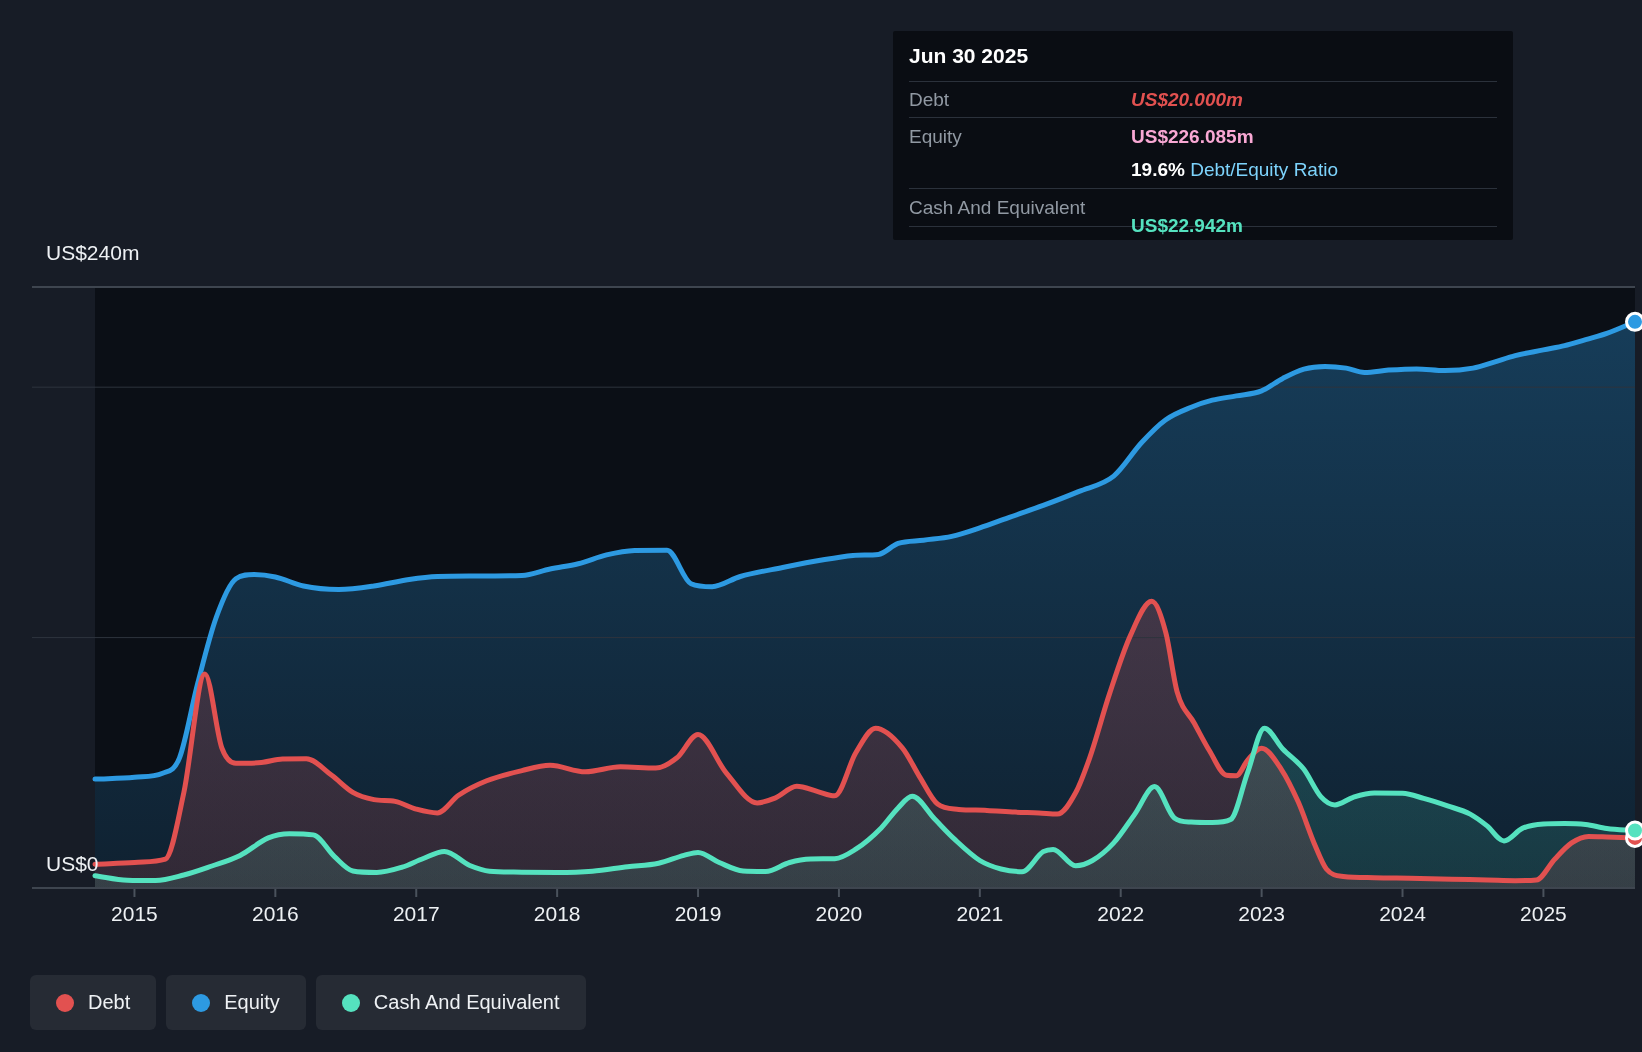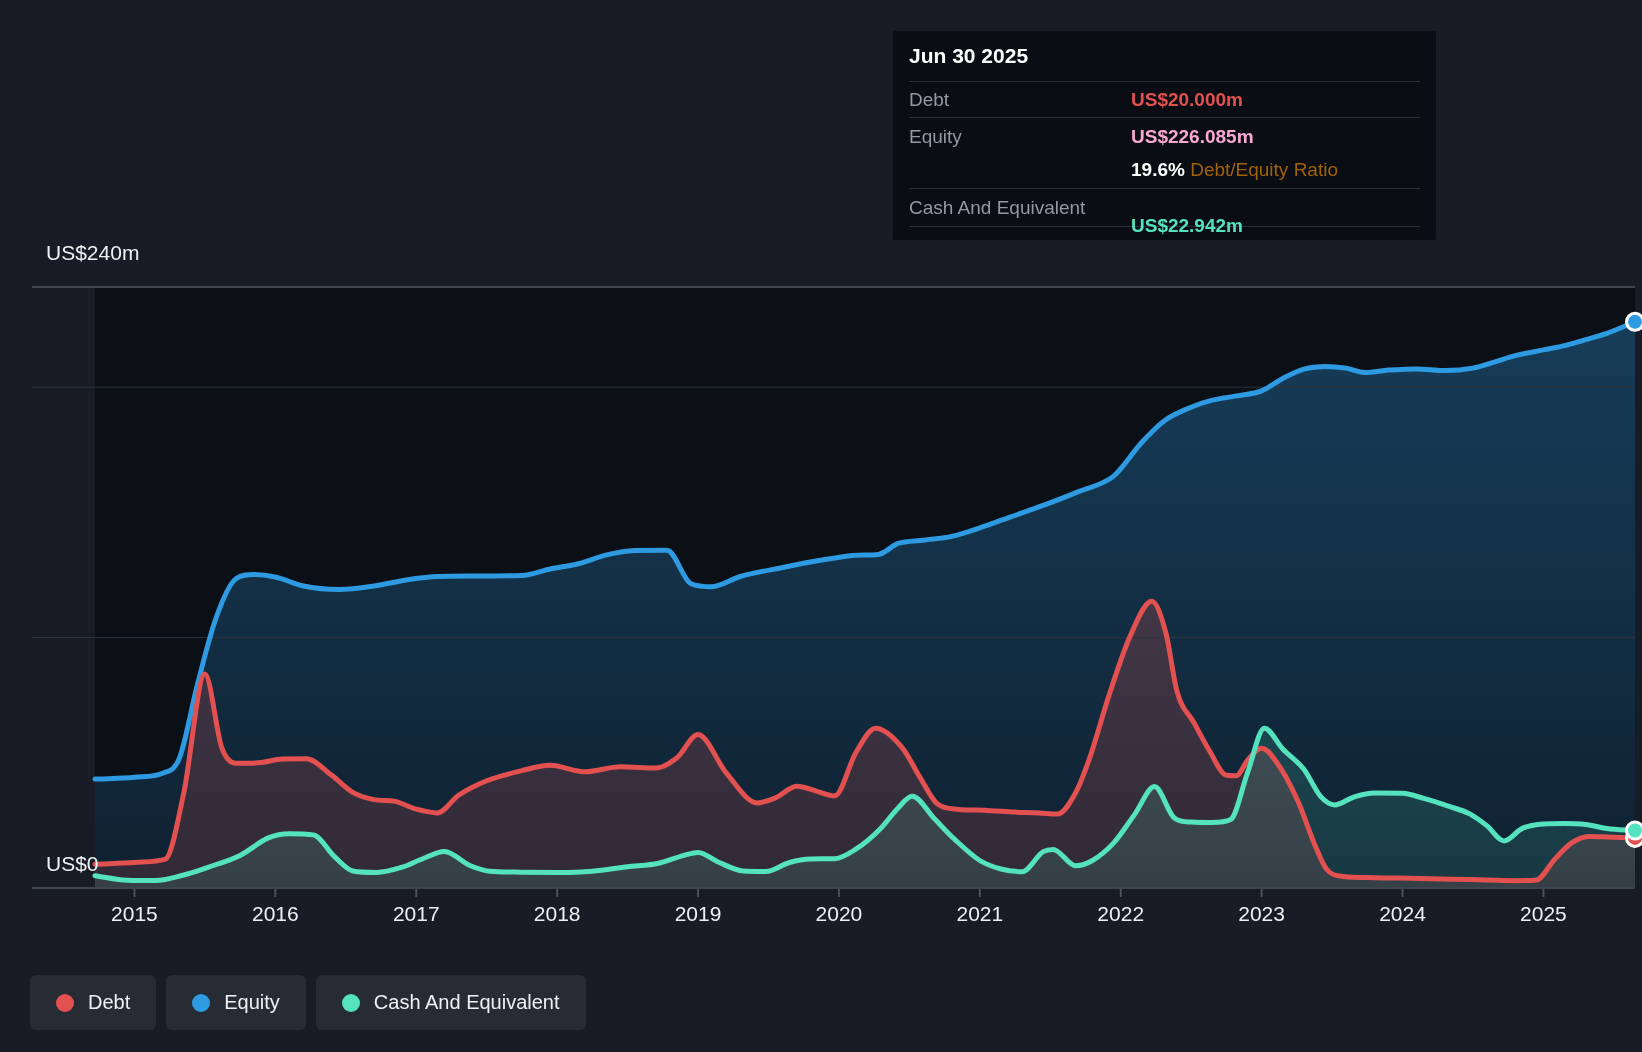--- a/index.html
+++ b/index.html
@@ -1,32 +1,32 @@
 <!DOCTYPE html>
 <html><head>
 <meta charset="utf-8">
 <style>
   html,body{margin:0;padding:0;background:#171c26;}
   .stage{position:relative;width:1642px;height:1052px;background:#171c26;overflow:hidden;
          font-family:"Liberation Sans", sans-serif;}
   .stage svg{position:absolute;left:0;top:0;}
   
-  .tooltip{position:absolute;left:893px;top:31px;width:543px;box-sizing:border-box;
+  .tooltip{position:absolute;left:893px;top:31px;width:620px;box-sizing:border-box;
            background:#0a0d13;padding:0 16px 13px 16px;border-radius:2px;}
   .tt-title{height:50px;display:flex;align-items:center;color:#ffffff;font-size:21px;
             font-weight:bold;border-bottom:1px solid #2b313b;}
   .tt-row{display:flex;align-items:center;font-size:19px;}
   .tt-row .tt-label{width:222px;color:#9199a3;flex:0 0 auto;}
   .tt-row .tt-value{font-weight:bold;}
   .row-debt{height:35px;border-bottom:1px solid #2b313b;}
   .row-equity{height:33px;padding-top:2px;}
   .row-ratio{height:33px;border-bottom:1px solid #2b313b;padding-bottom:2px;}
   .row-cash{height:37px;border-bottom:1px solid #2b313b;}
   .ratio-bold{color:#ffffff;font-weight:bold;}
-  .ratio-rest{color:#a16207;font-weight:normal;}
+  .ratio-rest{color:#7dd3fc;font-weight:normal;}
   
   .legend{position:absolute;left:30px;top:975px;display:flex;gap:10px;}
   .legend-chip{display:flex;align-items:center;gap:14px;height:55px;padding:0 26px;
                background:#262b34;border-radius:6px;color:#eef1f4;font-size:20px;cursor:pointer;}
   .legend-dot{width:18px;height:18px;border-radius:50%;flex:0 0 auto;}
 </style>
 </head>
 <body>
 
 <div class="stage">
@@ -83,21 +83,21 @@
       <text x="46" y="871" fill="#eef1f4" font-size="21" font-weight="500">US$0</text>
       <circle cx="1635" cy="837.9166666666666" r="8.5" fill="#e25150" stroke="#ffffff" stroke-width="3"></circle>
       <circle cx="1635" cy="830.5494083333333" r="8.5" fill="#55e2bf" stroke="#ffffff" stroke-width="3"></circle>
       <circle cx="1635" cy="321.84547916666656" r="8.5" fill="#2d9ae2" stroke="#ffffff" stroke-width="3"></circle>
     </svg>
 
   <div class="tooltip">
     <div class="tt-title">Jun 30 2025</div>
     <div class="tt-row row-debt">
       <span class="tt-label">Debt</span>
-      <span class="tt-value" style="color: rgb(226, 81, 80);">US$20.000m</span>
+      <span class="tt-value" style="color: rgb(226, 81, 80); font-style: italic;">US$20.000m</span>
     </div>
     <div class="tt-row row-equity">
       <span class="tt-label">Equity</span>
       <span class="tt-value" style="color: #f9a8d4;">US$226.085m</span>
     </div>
     <div class="tt-row row-ratio">
       <span class="tt-label"></span>
       <span class="tt-value"><span class="ratio-bold">19.6%</span><span class="ratio-rest"> Debt/Equity Ratio</span></span>
     </div>
     <div class="tt-row row-cash">

